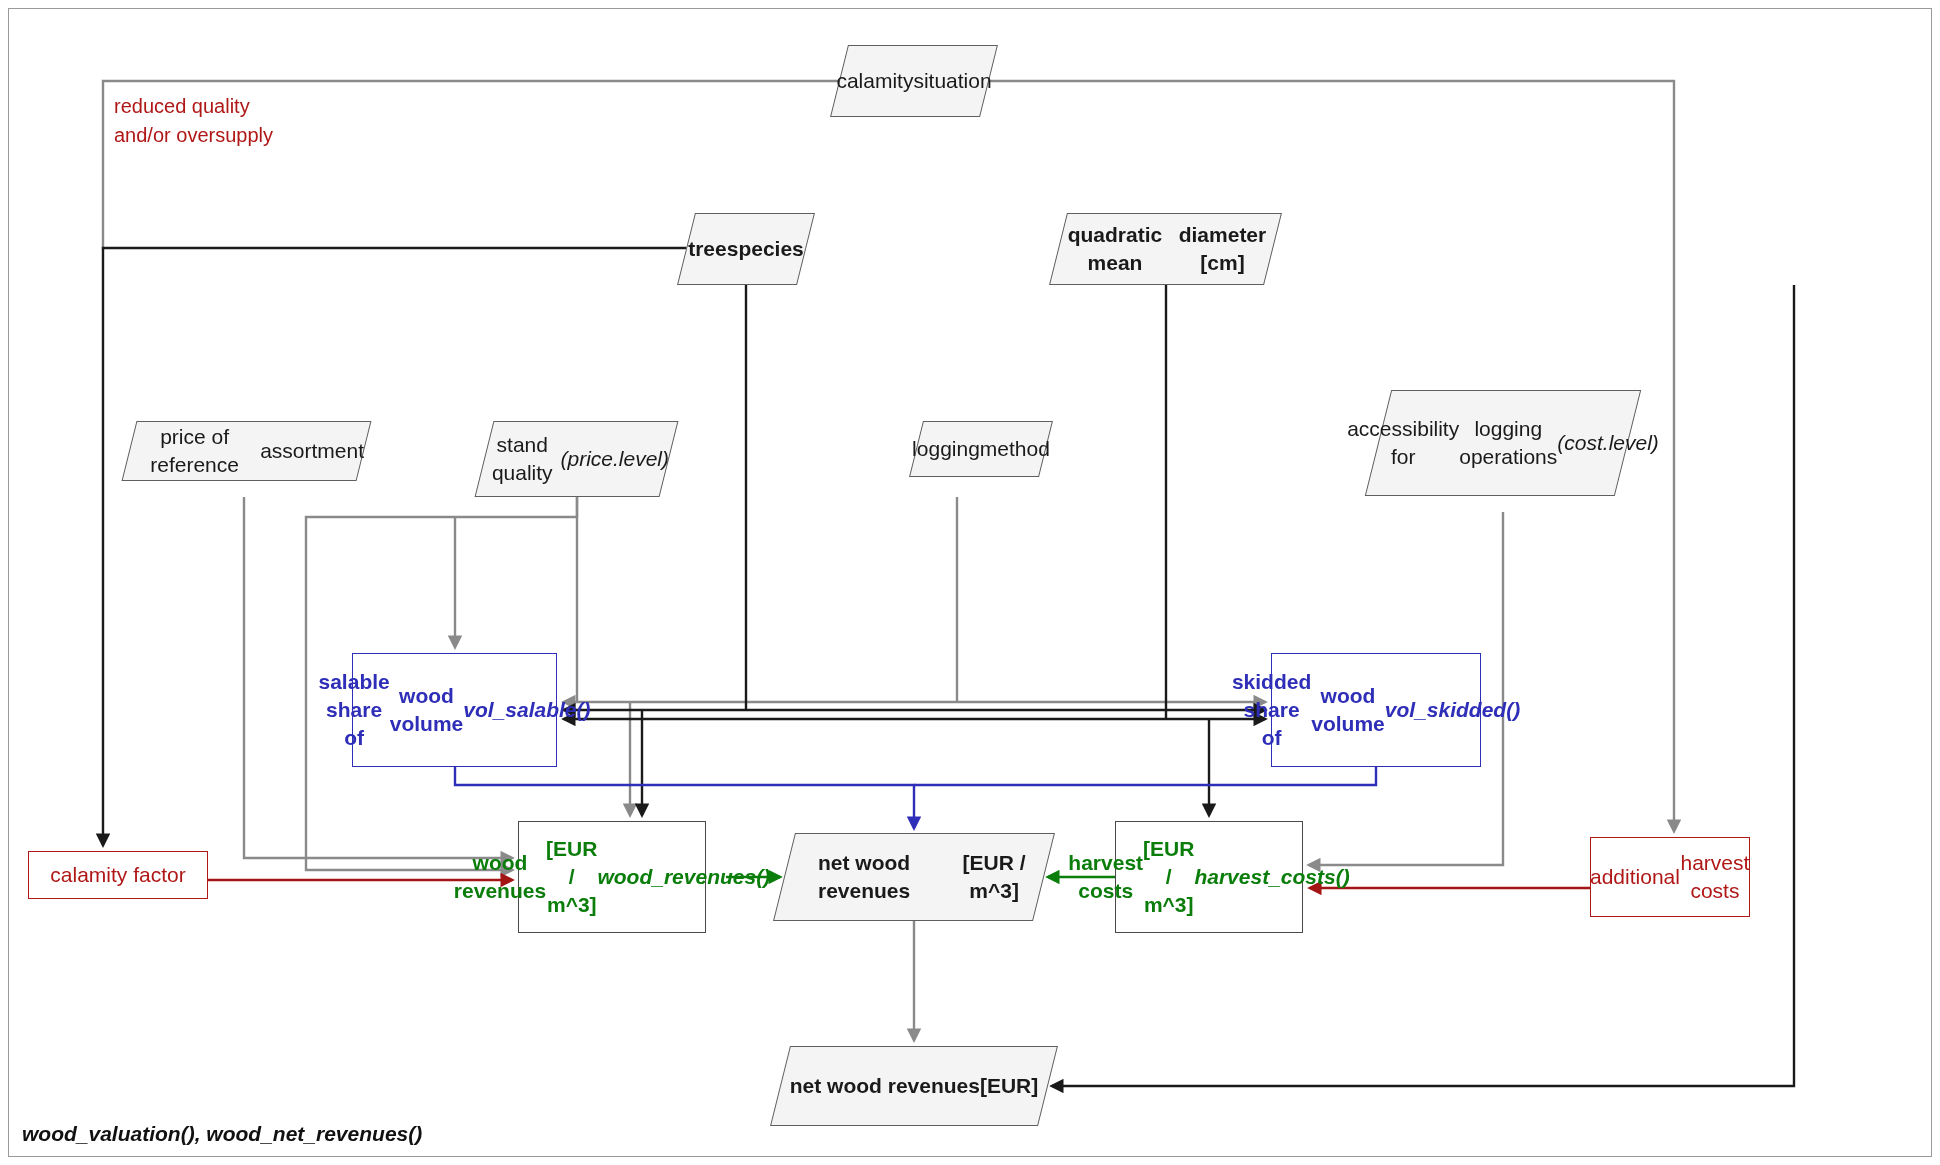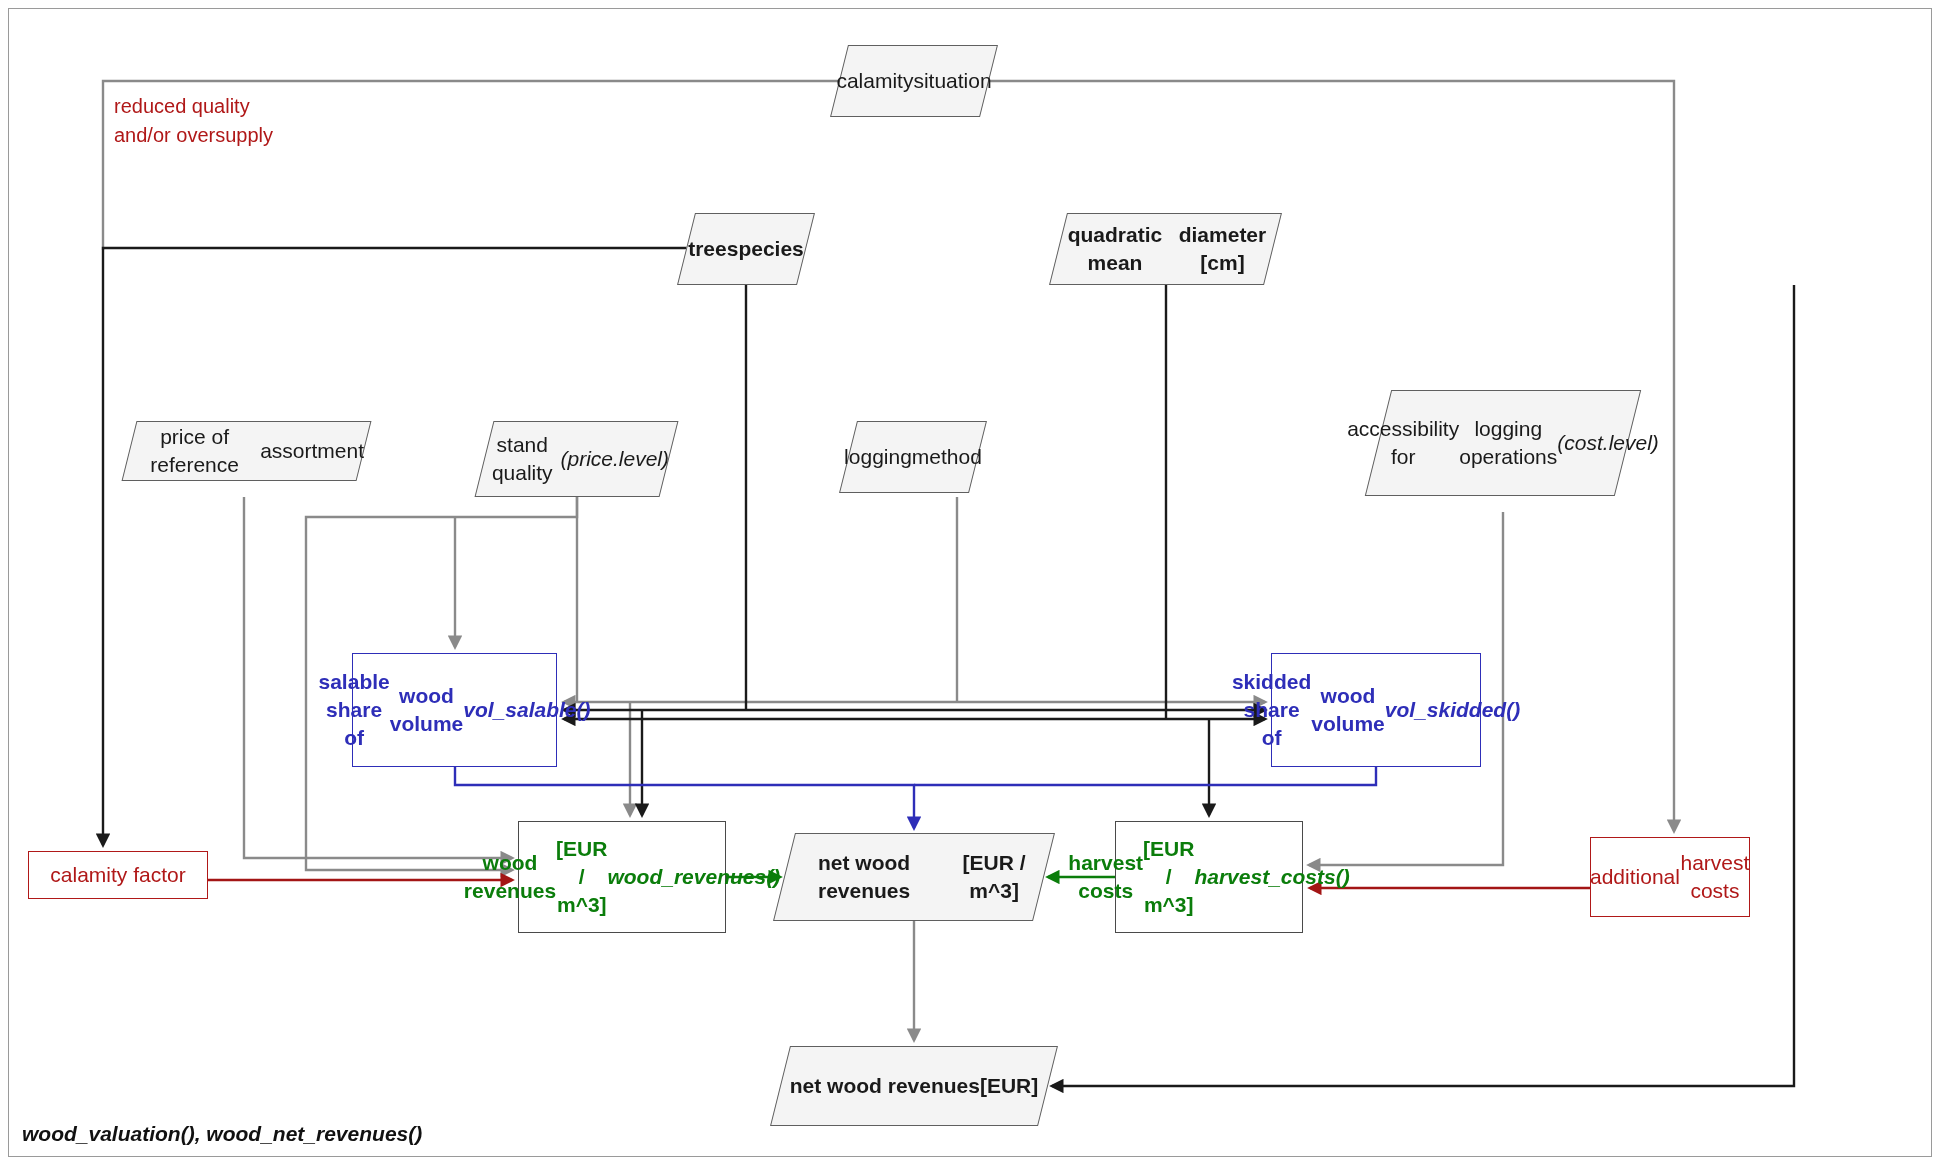--- a/index.html
+++ b/index.html
@@ -128,21 +128,21 @@
   </div>
 
   <div class="node para" style="left:484px;top:421px;width:185px;height:76px">
     <div class="bg"></div>
     <div class="label">
         <span>stand quality</span>
         <span class="it">(price.level)</span>
       </div>
   </div>
 
-  <div class="node para" style="left:848px;top:421px;width:130px;height:72px">
+  <div class="node para" style="left:916px;top:421px;width:130px;height:56px">
     <div class="bg"></div>
     <div class="label">
         <span>logging</span>
         <span>method</span>
       </div>
   </div>
 
   <div class="node para" style="left:1378px;top:390px;width:250px;height:106px">
     <div class="bg"></div>
     <div class="label">
@@ -163,21 +163,21 @@
 
   <div class="node rect blue-box" style="left:1271px;top:653px;width:210px;height:114px">
     <div class="bg"></div>
     <div class="label">
         <span>skidded share of</span>
         <span>wood volume</span>
         <span class="it">vol_skidded()</span>
       </div>
   </div>
 
-  <div class="node rect green-box" style="left:518px;top:821px;width:208px;height:112px">
+  <div class="node rect green-box" style="left:518px;top:821px;width:188px;height:112px">
     <div class="bg"></div>
     <div class="label">
         <span>wood revenues</span>
         <span>[EUR / m^3]</span>
         <span class="it">wood_revenues()</span>
       </div>
   </div>
 
   <div class="node rect green-box" style="left:1115px;top:821px;width:188px;height:112px">
     <div class="bg"></div>

